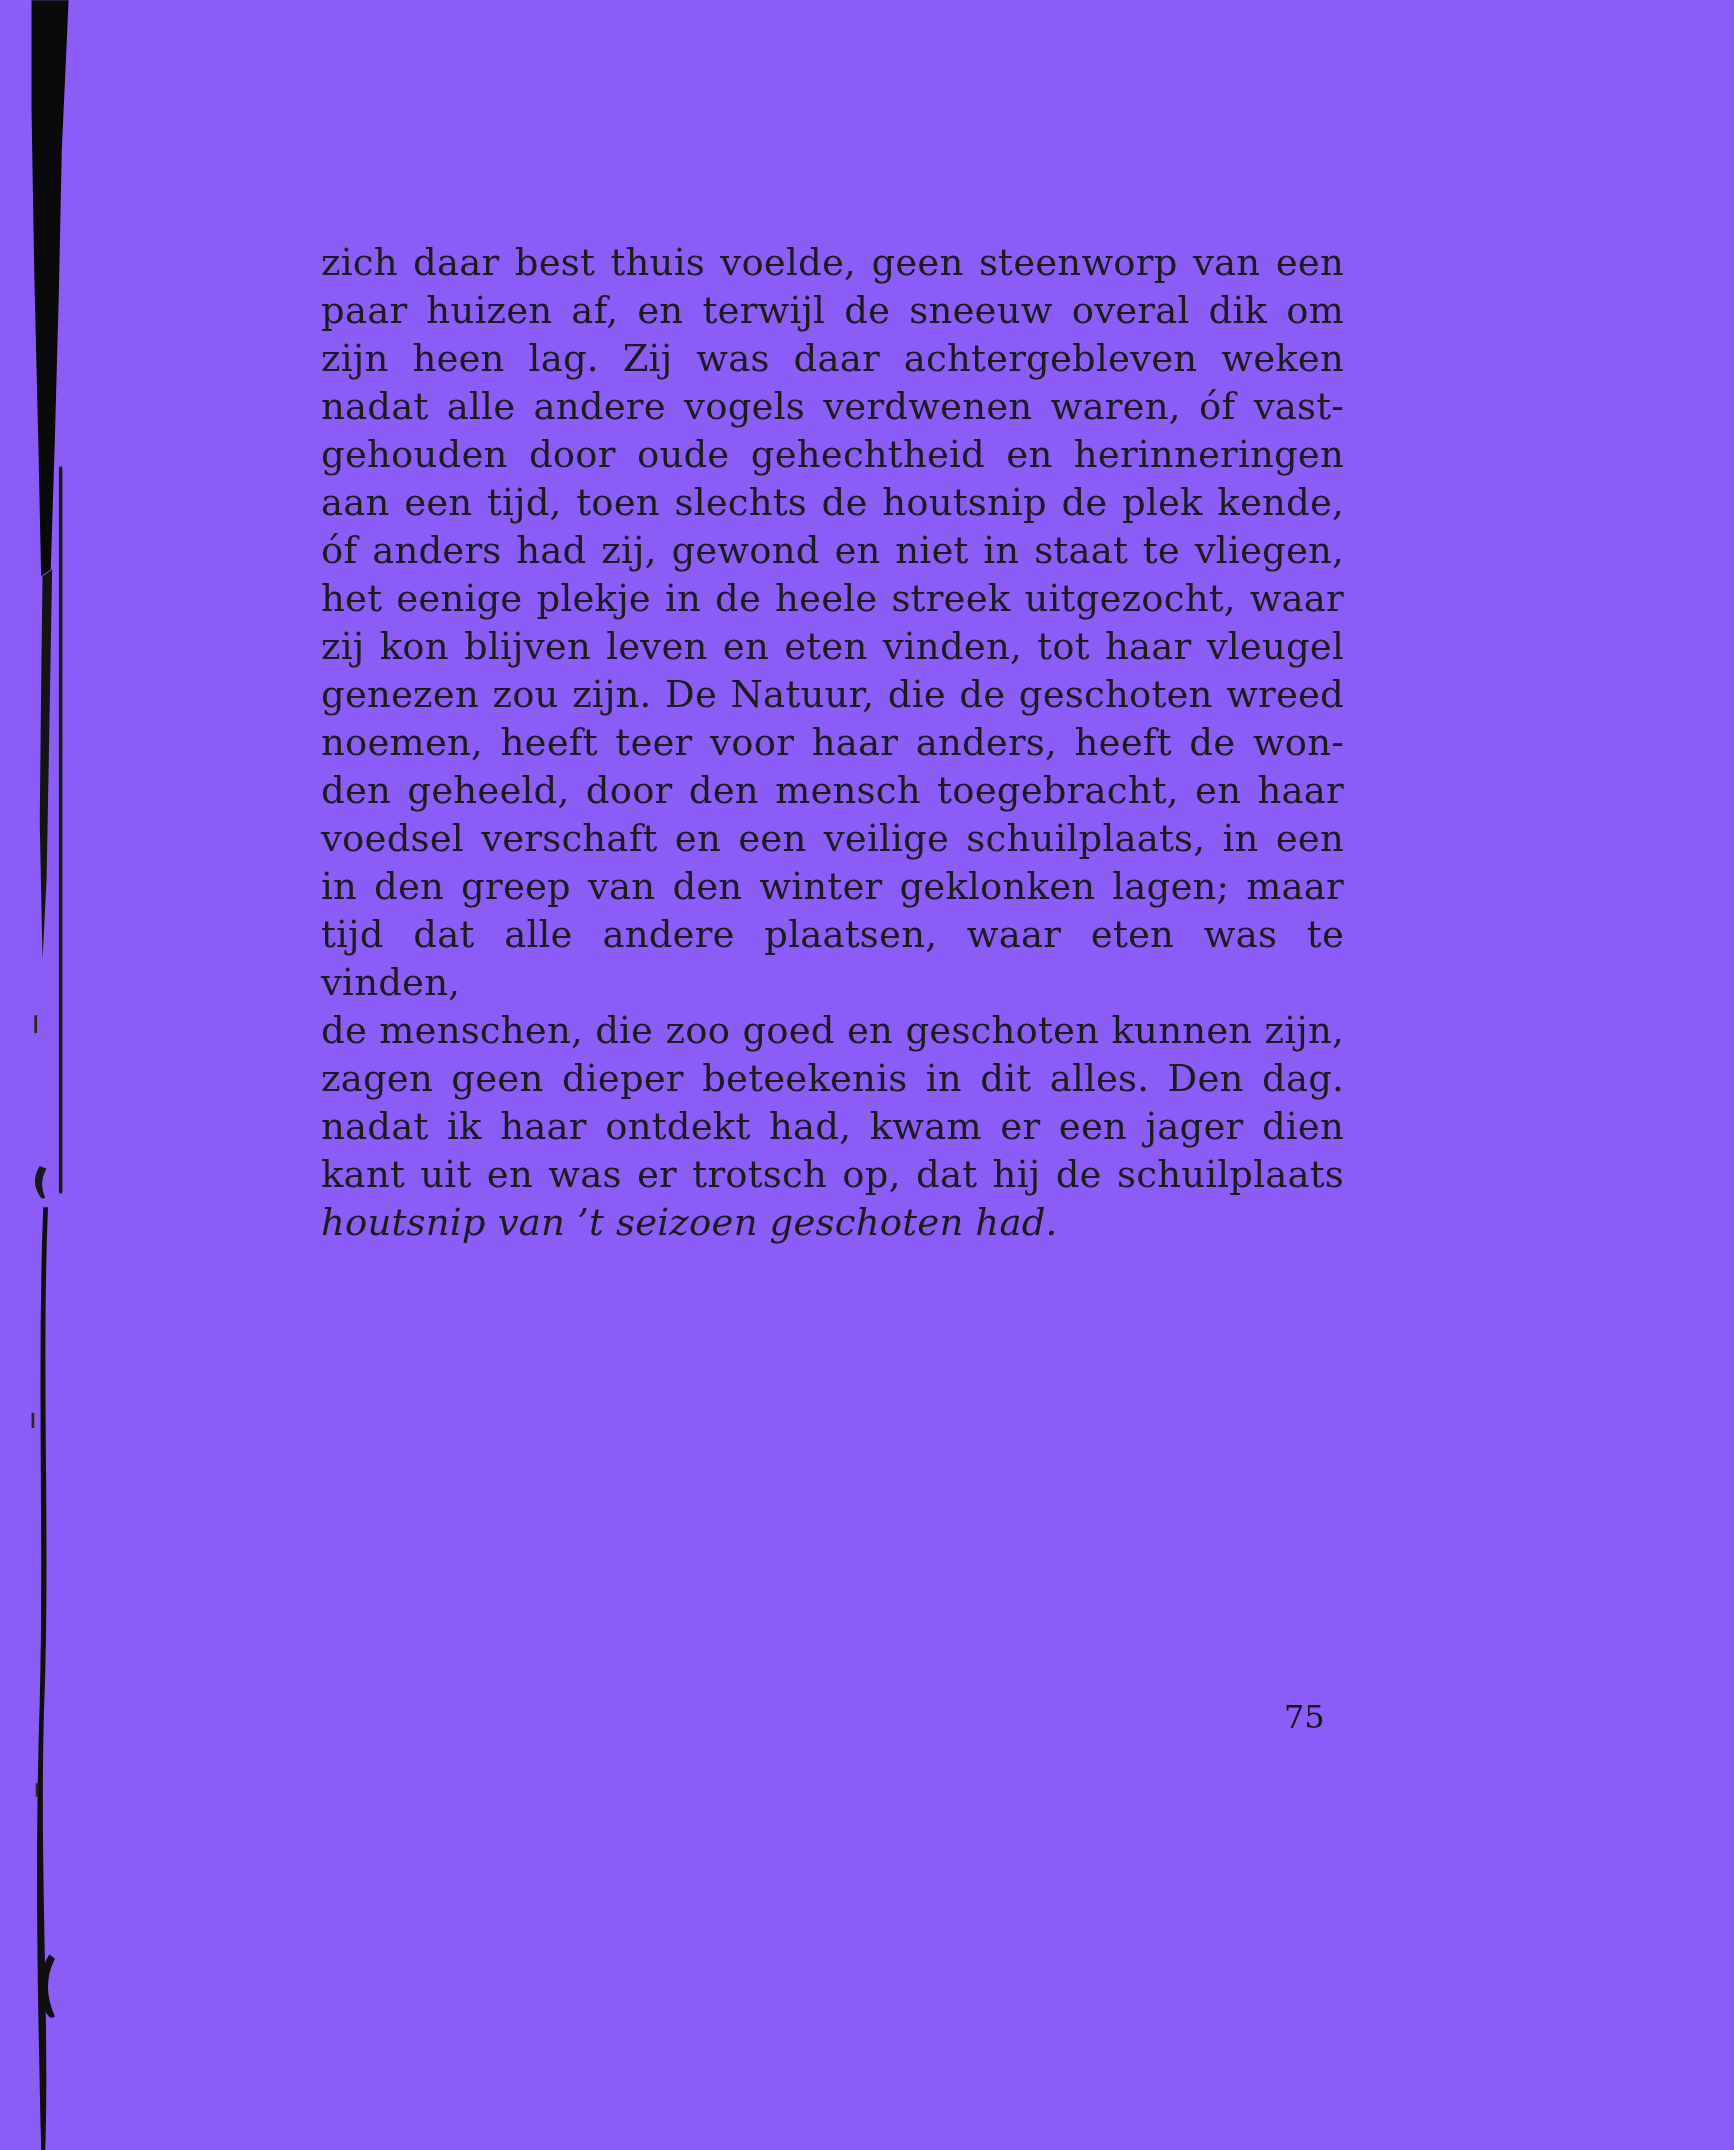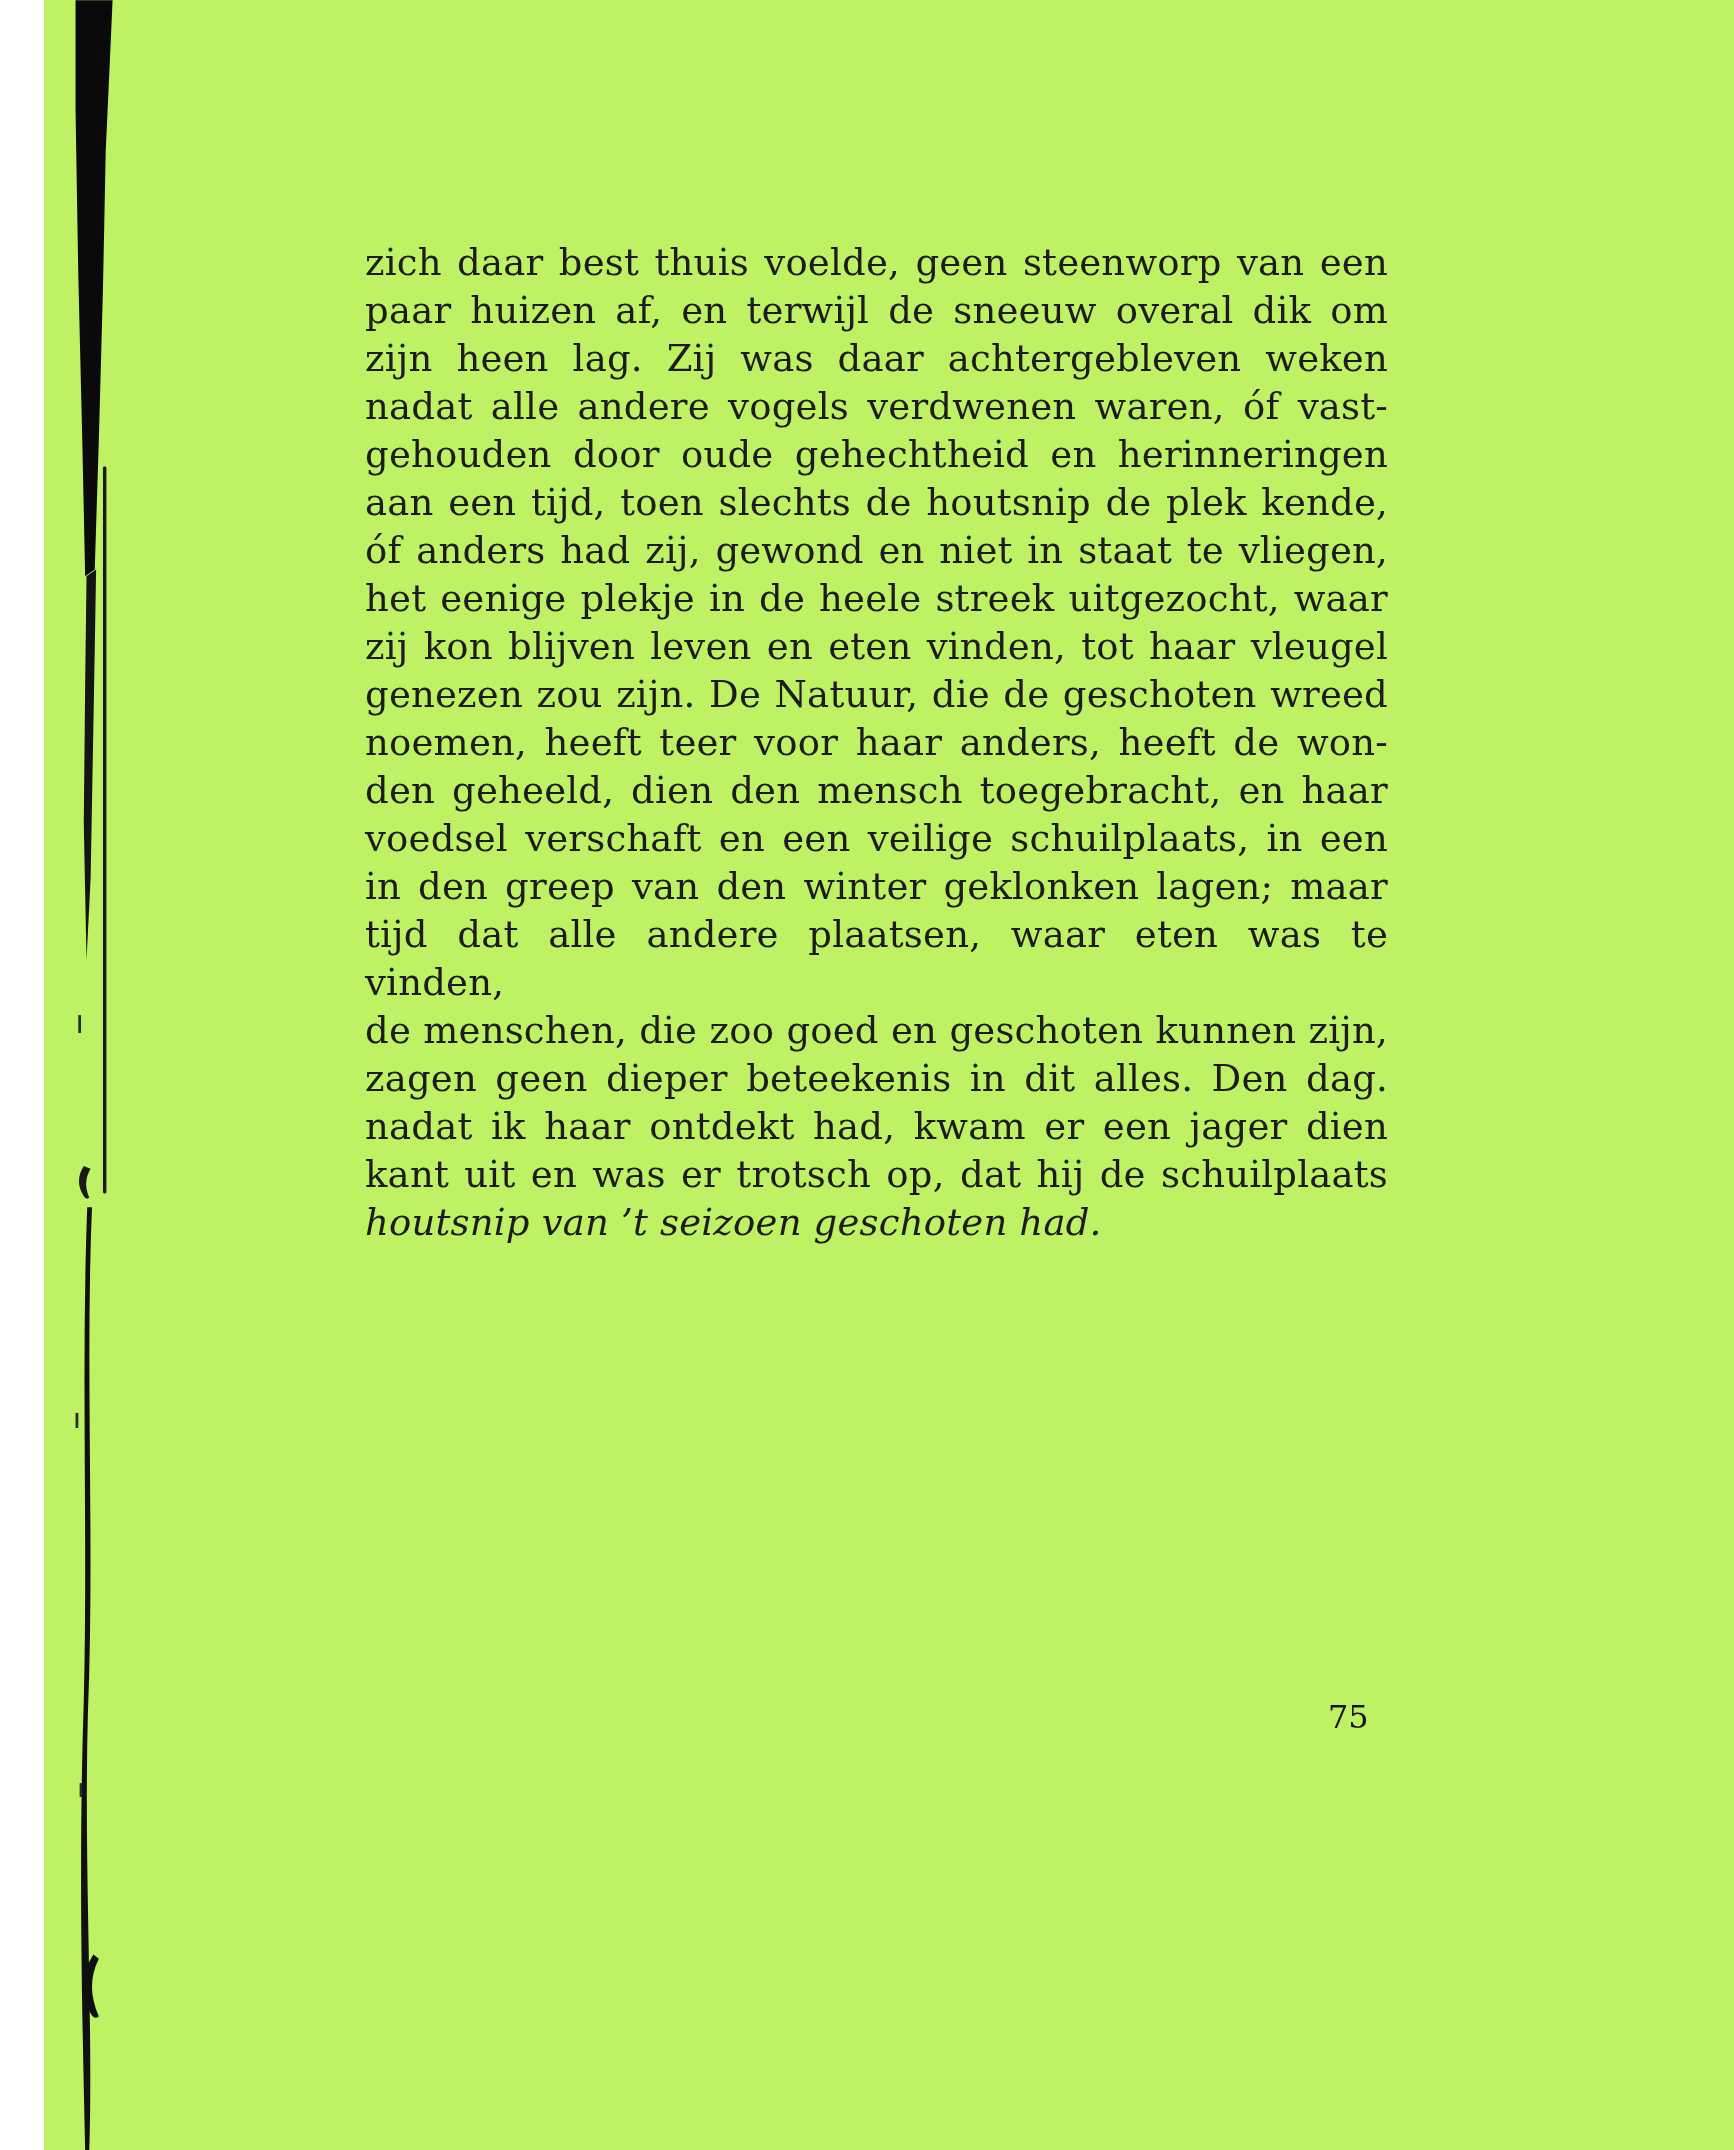--- a/index.html
+++ b/index.html
@@ -11,22 +11,21 @@
     width: 1734px;
     height: 2151px;
     position: relative;
     overflow: hidden;
     font-family: "DejaVu Serif", "Liberation Serif", serif;
     color: #1c1c1c;
   }
   .scan-page {
     position: absolute;
     inset: 0;
-    background: #bef264;
-    margin-left: 44px;
+    background: #8b5cf6;
   }
   .binding {
     position: absolute;
     left: 0;
     top: 0;
     width: 96px;
     height: 2151px;
     pointer-events: none;
   }
   .text-block {
@@ -85,21 +84,21 @@
       <div class="line">paar huizen af, en terwijl de sneeuw overal dik om</div>
       <div class="line">zijn heen lag. Zij was daar achtergebleven weken</div>
       <div class="line">nadat alle andere vogels verdwenen waren, óf vast-</div>
       <div class="line">gehouden door oude gehechtheid en herinneringen</div>
       <div class="line">aan een tijd, toen slechts de houtsnip de plek kende,</div>
       <div class="line">óf anders had zij, gewond en niet in staat te vliegen,</div>
       <div class="line">het eenige plekje in de heele streek uitgezocht, waar</div>
       <div class="line">zij kon blijven leven en eten vinden, tot haar vleugel</div>
       <div class="line">genezen zou zijn. De Natuur, die de geschoten wreed</div>
       <div class="line">noemen, heeft teer voor haar anders, heeft de won-</div>
-      <div class="line">den geheeld, dien den mensch toegebracht, en haar</div>
+      <div class="line">den geheeld, door den mensch toegebracht, en haar</div>
       <div class="line">voedsel verschaft en een veilige schuilplaats, in een</div>
       <div class="line">in den greep van den winter geklonken lagen; maar</div>
       <div class="line">tijd dat alle andere plaatsen, waar eten was te vinden,</div>
       <div class="line">de menschen, die zoo goed en geschoten kunnen zijn,</div>
       <div class="line">zagen geen dieper beteekenis in dit alles. Den dag.</div>
       <div class="line">nadat ik haar ontdekt had, kwam er een jager dien</div>
       <div class="line">kant uit en was er trotsch op, dat hij de schuilplaats</div>
       <div class="line last">houtsnip van ’t seizoen geschoten had.</div>
     </div>
 

